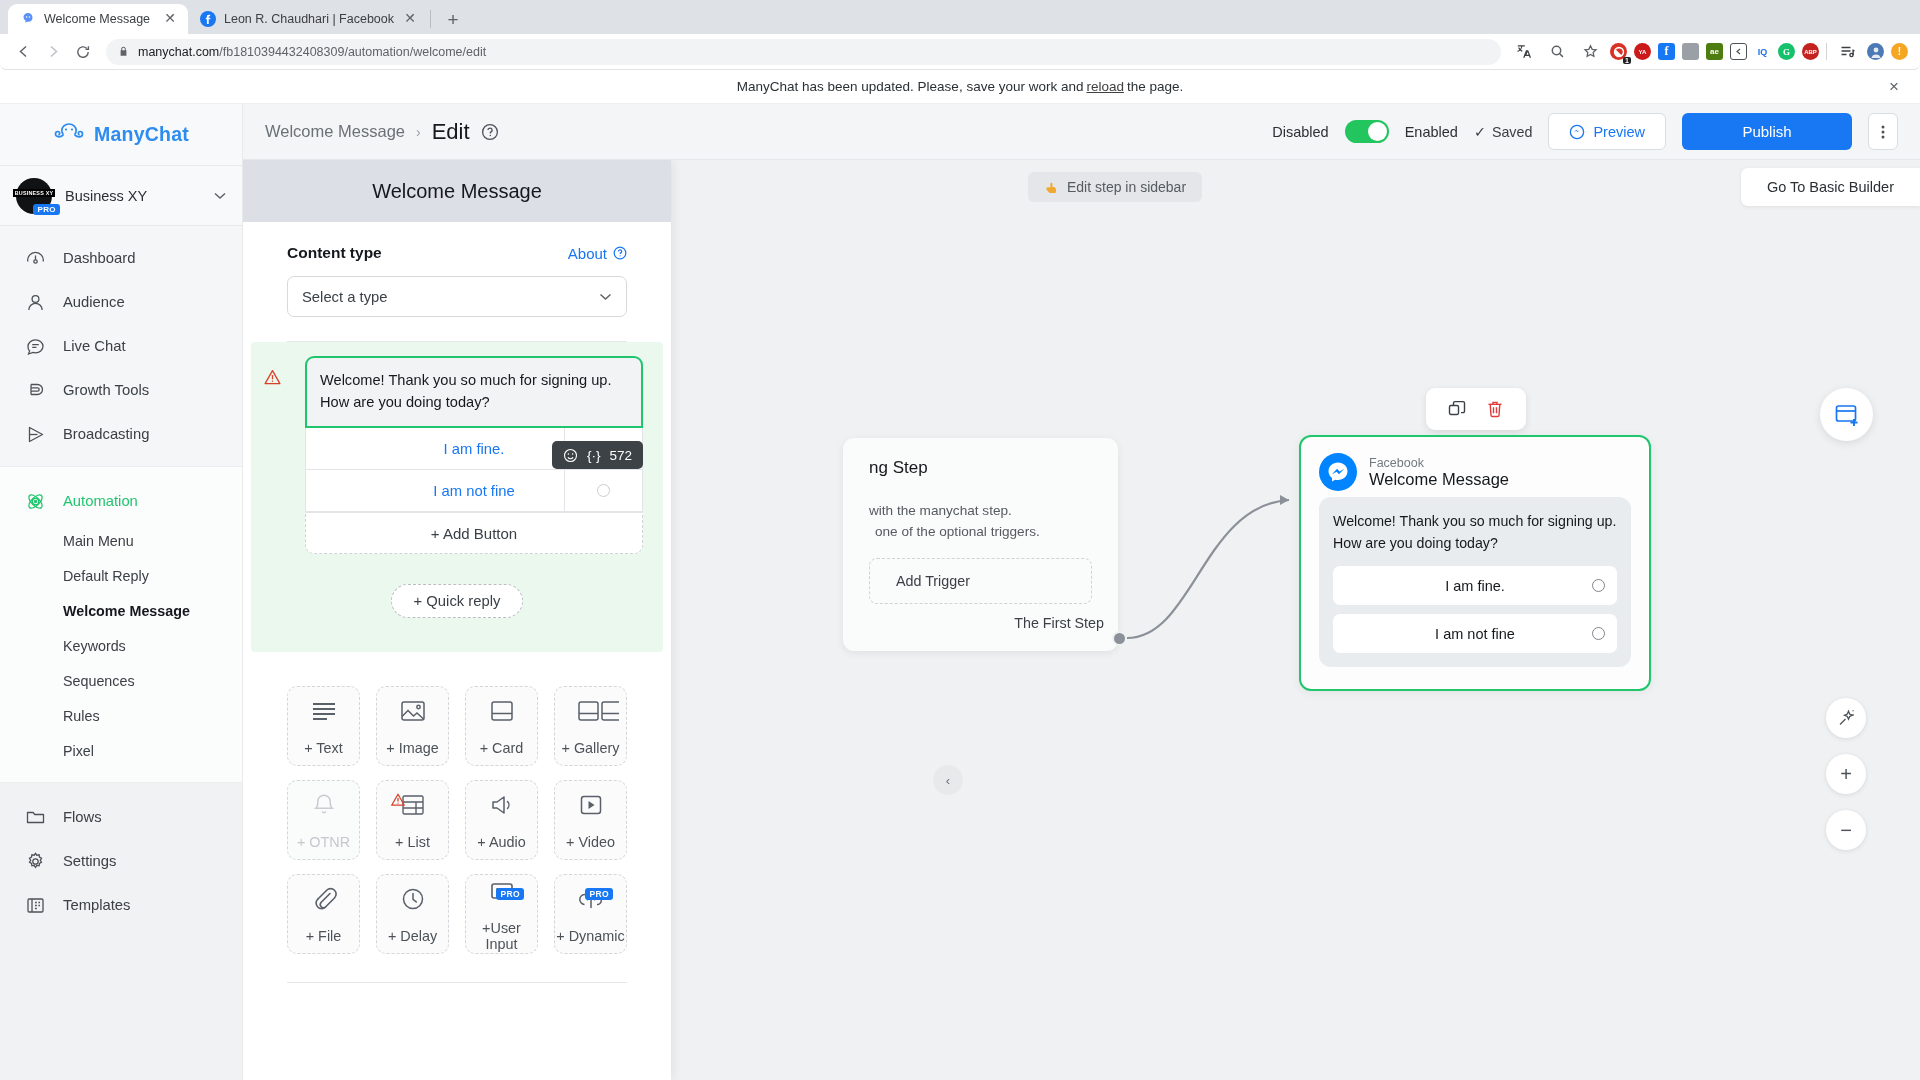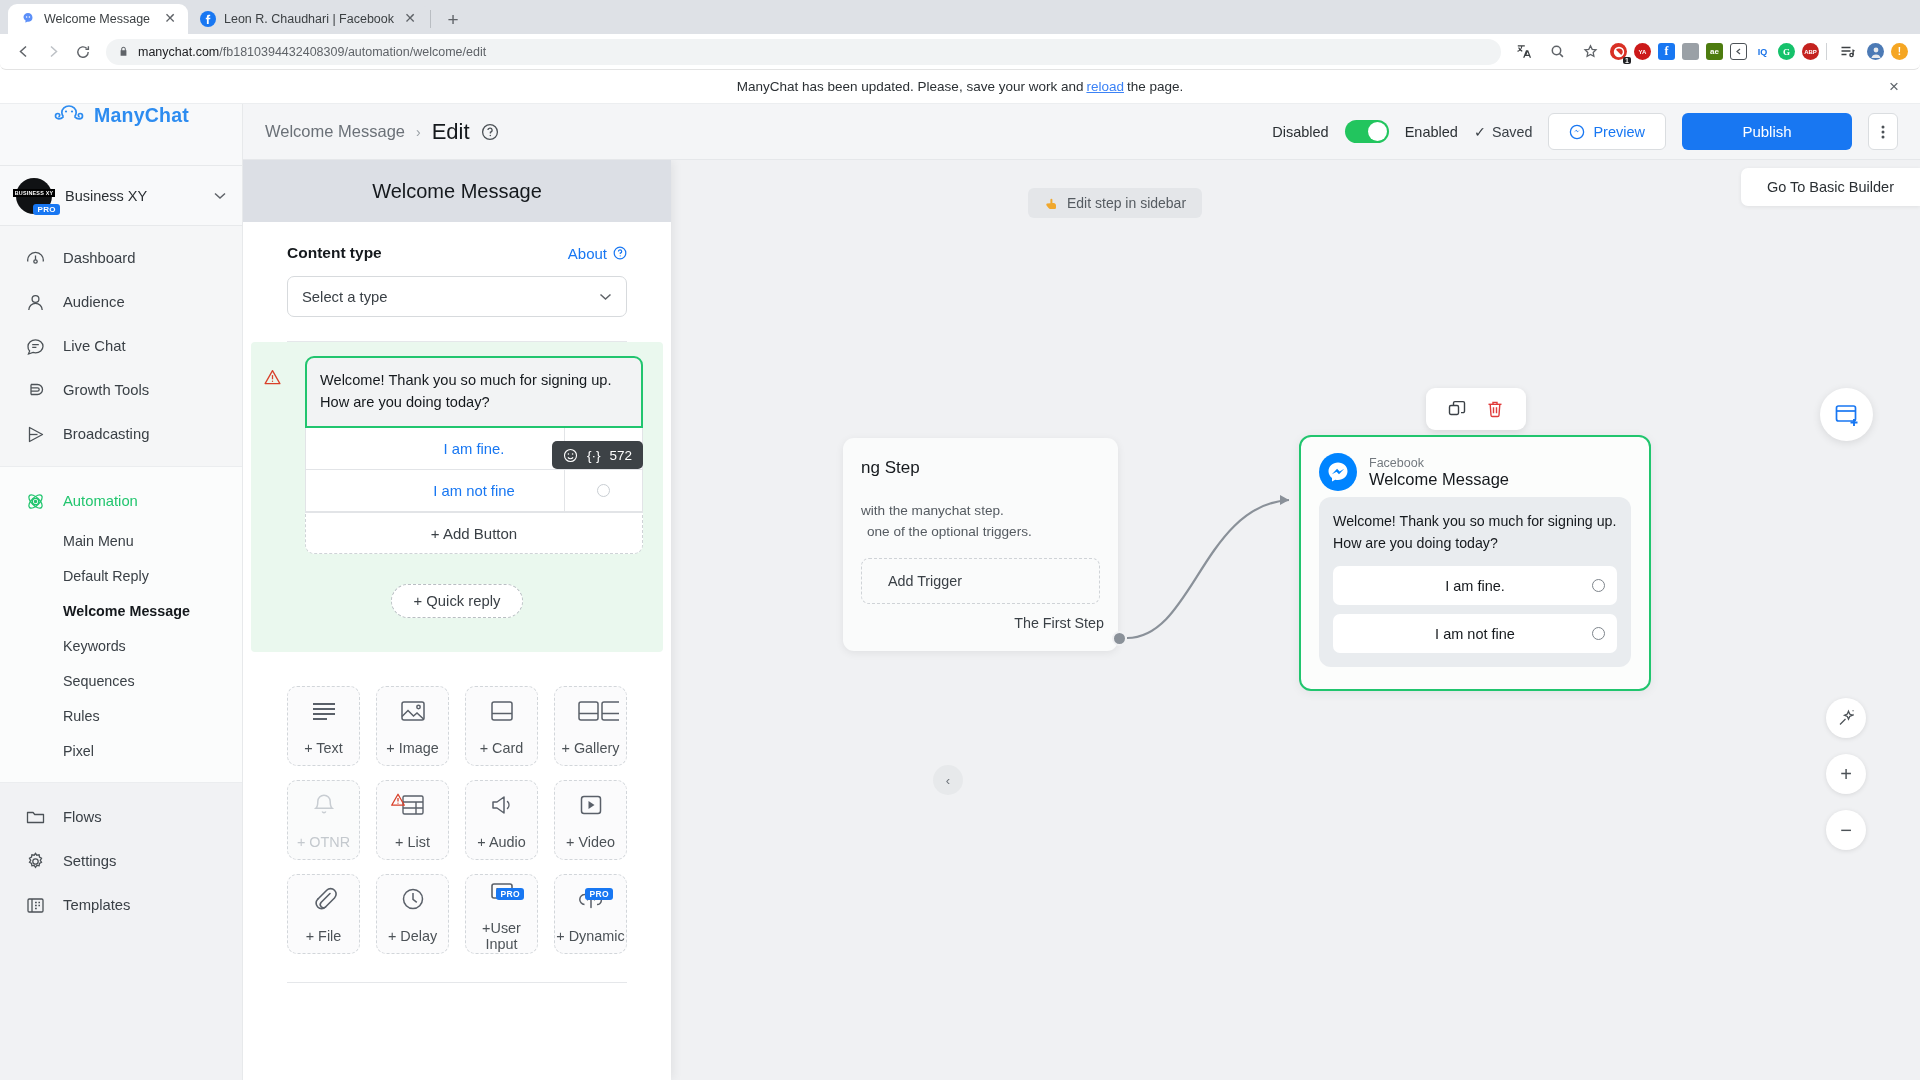--- a/index.html
+++ b/index.html
@@ -54,36 +54,36 @@
   }
   .ext.round { border-radius: 50%; }
   .ext-sep { width: 1px; height: 17px; background: #d0d3d6; }
 
   
   .update-banner {
     height: 34px; background: #fff; display: flex; align-items: center;
     justify-content: center; font-size: 13.5px; color: #2b3034;
     position: relative; border-bottom: 1px solid #eceef0;
   }
-  .banner-link { color: #3b82f6; margin: 0 3px; }
+  .banner-link { color: #404040; margin: 0 3px; }
   .banner-close {
     position: absolute; right: 16px; font-size: 17px; color: #60666c;
     width: 20px; text-align: center;
   }
 
   
   .app { display: flex; height: calc(1080px - 34px - 36px - 34px); }
 
   
   .sidebar {
     width: 243px; flex: none; background: #f5f6f7;
     border-right: 1px solid #e7e9eb; display: flex; flex-direction: column;
   }
   .brand {
-    height: 62px; display: flex; align-items: flex-start; justify-content: center;
+    height: 62px; display: flex; align-items: center; justify-content: center;
     gap: 9px; background: #f8f9fa; border-bottom: 1px solid #e7e9eb;
   }
   .brand-name { font-size: 19.5px; color: #2d8cf0; font-weight: 600; letter-spacing: .2px; }
   .account {
     height: 60px; display: flex; align-items: center; gap: 13px;
     padding: 0 16px; border-bottom: 1px solid #e7e9eb; background: #f8f9fa;
   }
   .avatar {
     width: 36px; height: 36px; border-radius: 50%; background: #101214;
     position: relative; flex: none; display: flex; align-items: center;
@@ -153,41 +153,41 @@
   }
   .btn-kebab {
     width: 30px; height: 37px; border: 1px solid #dadde0; border-radius: 6px;
     background: #fff; display: flex; align-items: center; justify-content: center;
     color: #4c5257; font-size: 15px; letter-spacing: 0; line-height: 5px;
   }
 
   
   .canvas { flex: 1; background: #f0f1f3; position: relative; overflow: hidden; }
   .edit-sidebar-pill {
-    position: absolute; left: 785px; top: 28px; height: 30px;
+    position: absolute; left: 785px; top: 12px; height: 30px;
     background: #e4e6e9; border-radius: 6px; display: flex; align-items: center;
     gap: 8px; padding: 0 16px; font-size: 14px; color: #555b61;
   }
   .go-basic {
     position: absolute; right: 0; top: 8px; height: 38px; background: #fff;
     border-radius: 7px 0 0 7px; display: flex; align-items: center;
     padding: 0 26px; font-size: 14.5px; color: #2b3034;
     box-shadow: 0 1px 4px rgba(0,0,0,.07);
   }
 
   .node-toolbar {
     position: absolute; left: 1183px; top: 228px; width: 100px; height: 42px;
     background: #fff; border-radius: 9px; display: flex; align-items: center;
     justify-content: center; gap: 16px; box-shadow: 0 2px 7px rgba(0,0,0,.10);
   }
 
   .node-first-step {
     position: absolute; left: 600px; top: 278px; width: 275px; height: 213px;
     background: #fafbfb; border-radius: 11px; box-shadow: 0 2px 9px rgba(0,0,0,.07);
-    padding: 20px 18px;
+    padding: 20px 26px;
   }
   .fs-title { font-size: 17px; color: #15191d; margin-bottom: 22px; }
   .fs-line { font-size: 13.6px; color: #555b61; line-height: 21px; }
   .fs-trigger {
     margin-top: 16px; height: 46px; border: 1.5px dashed #cfd3d7; border-radius: 8px;
     display: flex; align-items: center; padding-left: 26px; font-size: 14.3px;
     color: #3a4046;
   }
   .fs-foot { position: absolute; right: 14px; bottom: 20px; font-size: 14.3px; color: #3a4046; }
   .fs-dot {

